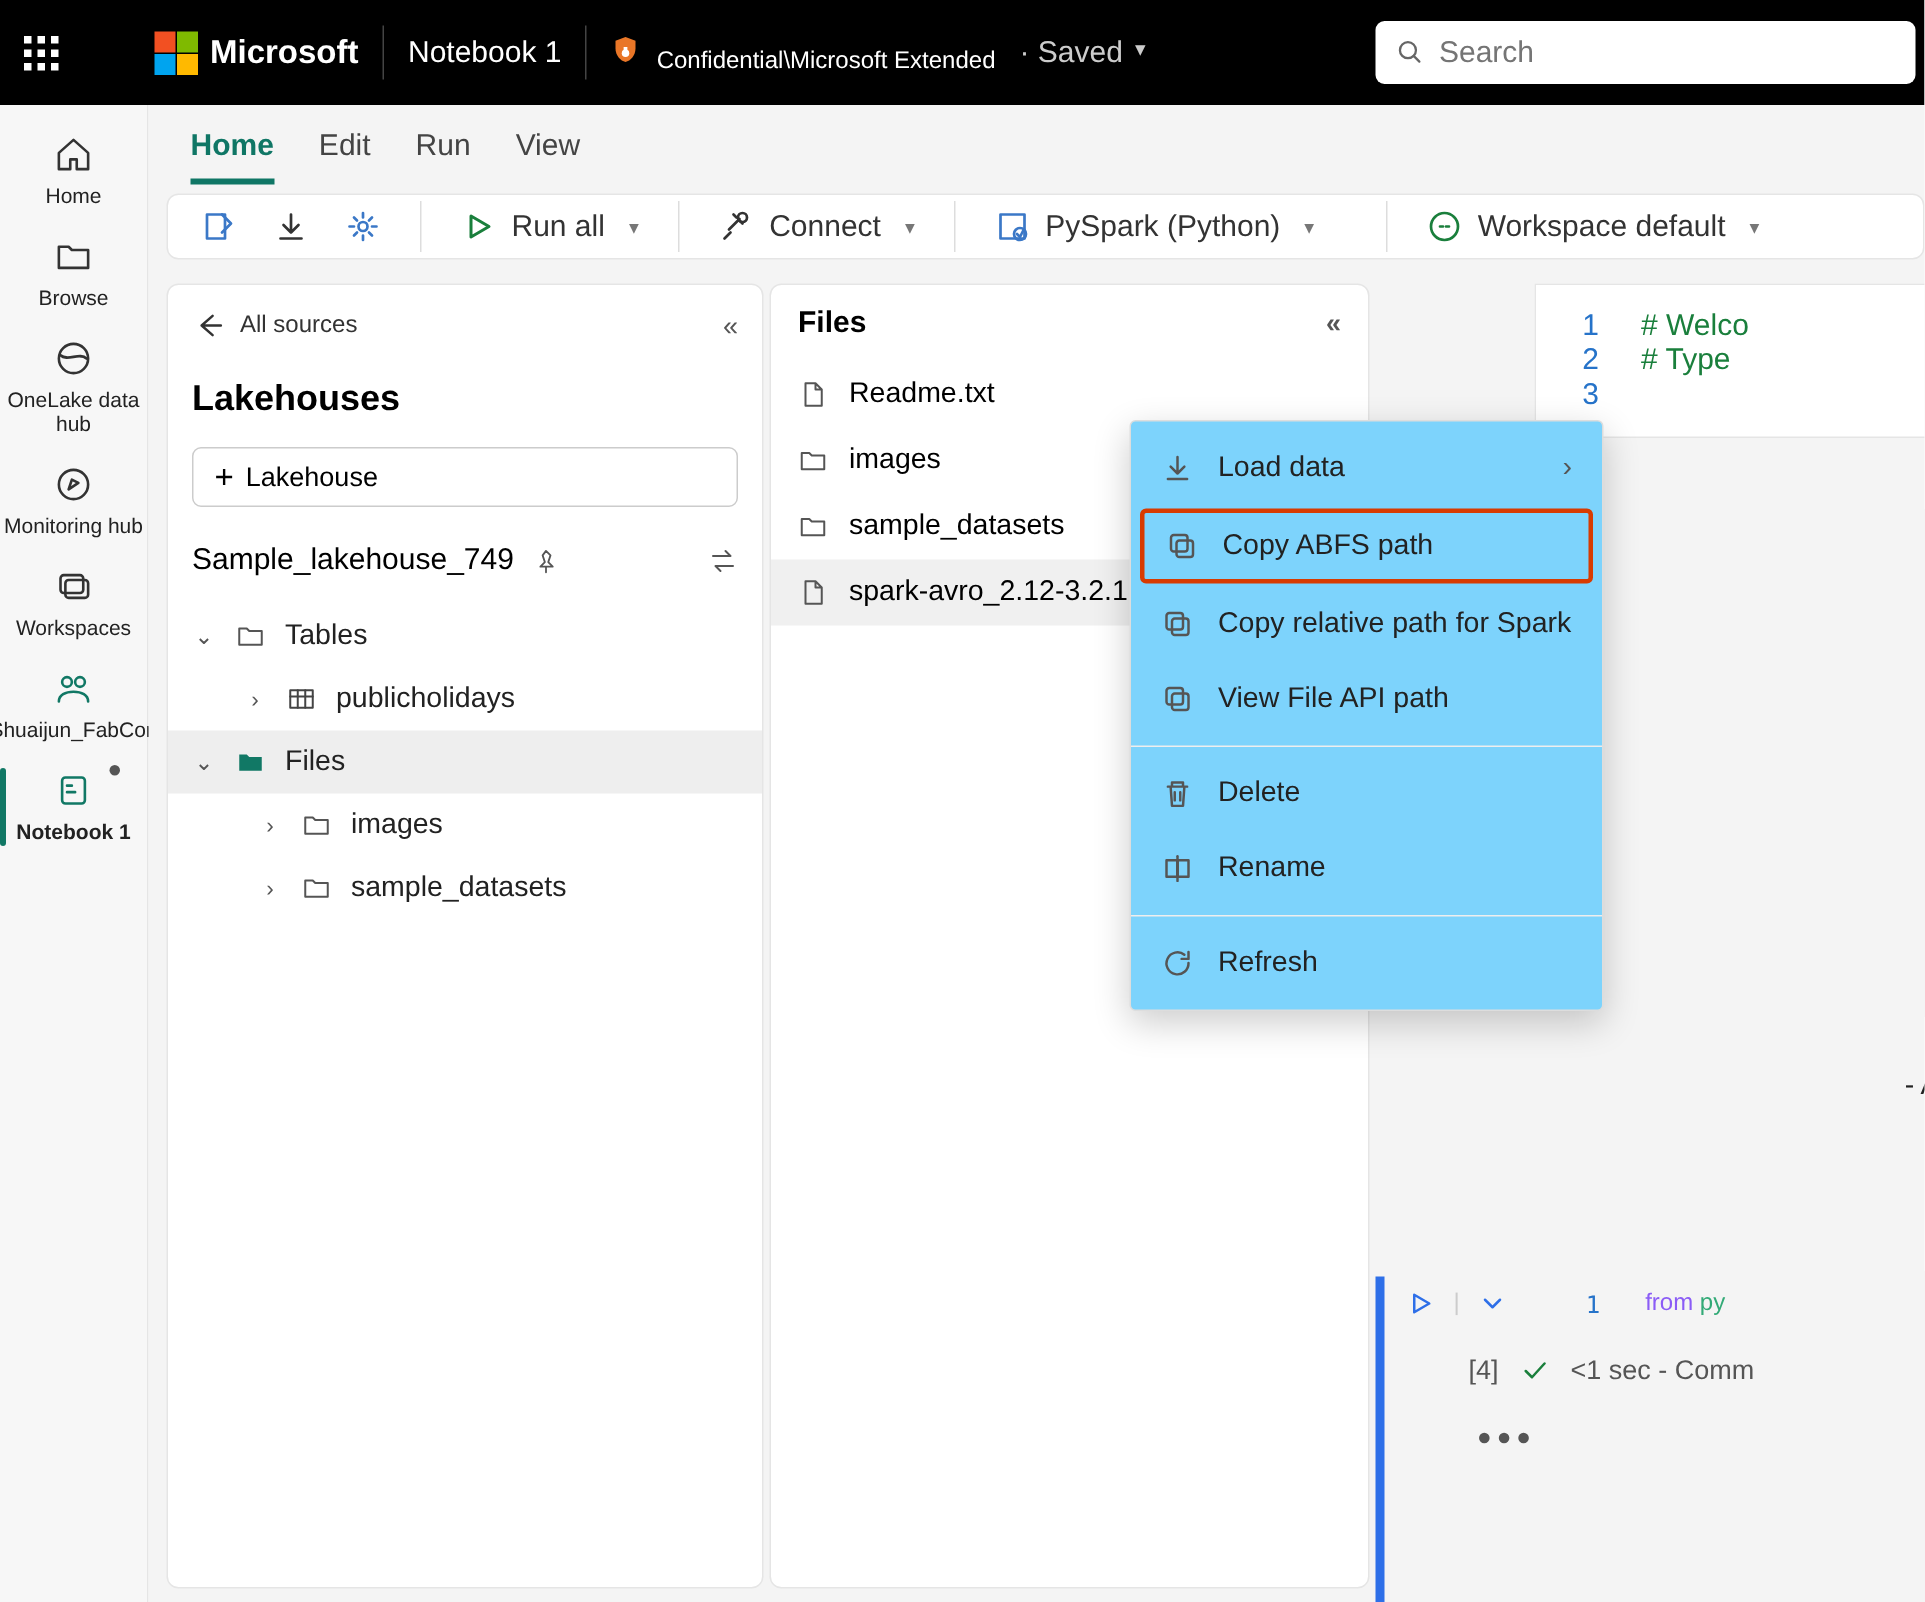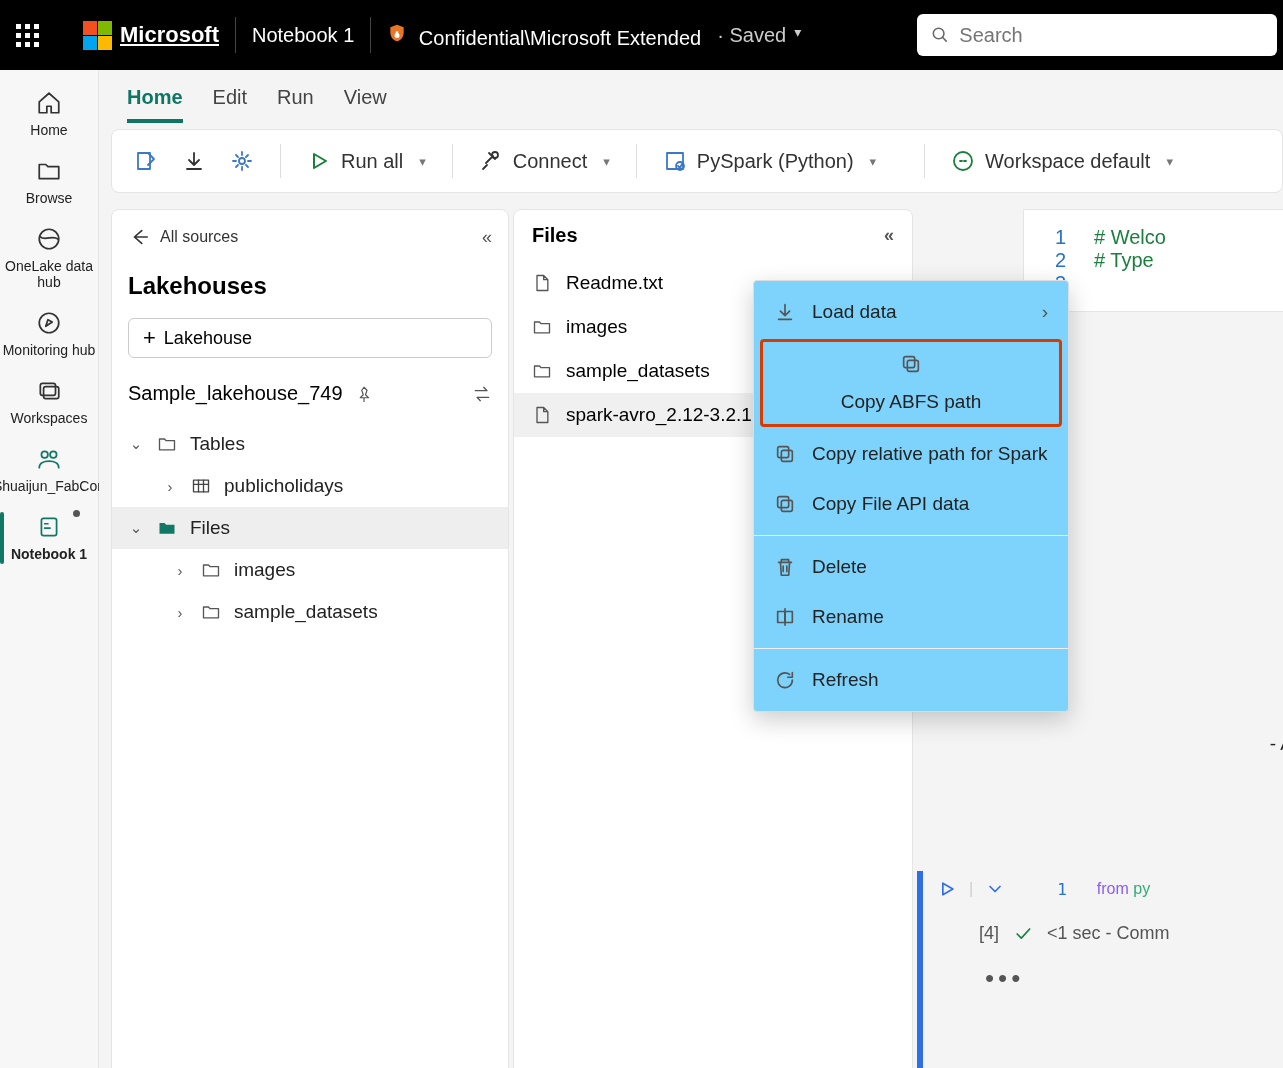--- a/index.html
+++ b/index.html
@@ -2,29 +2,29 @@
 <html><head>
 <meta charset="utf-8">
 <style>
 * { box-sizing: border-box; margin: 0; padding: 0; font-family: "Segoe UI", -apple-system, sans-serif; }
 body { background: #fff; width: 1283px; height: 1068px; overflow: hidden; position: relative; }
 
 
 .topbar { background: #000; color: #fff; height: 70px; display: flex; align-items: center; padding: 0 16px; gap: 16px; }
 .waffle { display: grid; grid-template-columns: repeat(3,5px); grid-template-rows: repeat(3,5px); gap: 4px; }
 .waffle span { background:#fff; width:5px; height:5px; }
-.ms-logo { display:flex; align-items:center; gap:8px; margin-left: 28px; text-decoration: underline;}
+.ms-logo { display:flex; align-items:center; gap:8px; margin-left: 48px;}
 .ms-squares { display:grid; grid-template-columns: repeat(2,14px); grid-template-rows: repeat(2,14px); gap:1px; }
 .ms-squares span:nth-child(1){background:#f25022;} .ms-squares span:nth-child(2){background:#7fba00;}
 .ms-squares span:nth-child(3){background:#00a4ef;} .ms-squares span:nth-child(4){background:#ffb900;}
 .ms-word { font-size:22px; font-weight:600; }
 .topbar .divider { width:1px; height:36px; background:#444; }
 .nb-title { font-size:20px; }
 .shield-icon { width:20px; height:24px; display:inline-block; margin-right:6px; }
-.conf { font-size:20px; }
+.conf { font-size:16px; }
 .saved { font-size:20px; color:#ccc; display:flex; align-items:flex-start; gap:8px;}
 .chev-d { font-size:14px; color:#ccc;}
 .searchbox { background:#fff; border-radius:6px; height:42px; display:flex; align-items:center; padding:0 14px; gap:10px; flex:0 0 auto; width: 360px; margin-left:auto; margin-right:-10px;}
 .searchbox input { border:0; outline:0; font-size:20px; color:#666; width:100%; }
 
 
 .leftrail { position:absolute; top:70px; left:0; width:99px; bottom:0; background:#f7f7f7; border-right:1px solid #e5e5e5; display:flex; flex-direction:column; align-items:center; padding-top:10px; gap:0;}
 .rail-item { width:100%; display:flex; flex-direction:column; align-items:center; justify-content:center; padding:10px 0; font-size:14px; color:#222; text-align:center; cursor:pointer; position:relative;}
 .rail-item.active { font-weight:600; }
 .rail-active-bar { position:absolute; left:0; top:8px; bottom:8px; width:4px; background:#117865; border-radius:2px;}
@@ -34,21 +34,21 @@
 
 
 .main { position:absolute; left:99px; right:0; top:70px; bottom:0; background:#f4f4f4; }
 
 
 .tabs { display:flex; gap:30px; padding:16px 28px 0 28px; font-size:20px; color:#444; }
 .tab { padding-bottom:10px; cursor:pointer; }
 .tab.active { color:#0f7665; font-weight:600; border-bottom:4px solid #0f7665; }
 
 
-.toolbar { background:#fff; border:1px solid #e5e5e5; border-radius:8px; margin:6px 0 0 12px; display:flex; align-items:center; height:64px; padding:0 16px; gap:12px; width:calc(100% - 12px); }
+.toolbar { background:#fff; border:1px solid #e5e5e5; border-radius:8px; margin:6px 0 0 12px; display:flex; align-items:center; height:44px; padding:0 16px; gap:12px; width:calc(100% - 12px); }
 .toolbar .sep { width:1px; background:#ddd; height:34px; margin:0 8px; }
 .tool { display:flex; align-items:center; gap:10px; font-size:20px; color:#333; cursor:pointer; padding:4px 6px; }
 .tool svg { width:24px; height:24px; }
 .tool .chev { font-size:13px; color:#777; margin-left:6px; }
 .blue { color:#3b78c7; }
 
 
 .panels { display:flex; margin-top:16px; margin-left:12px; height:calc(100% - 128px); }
 .panel { background:#fff; border:1px solid #e5e5e5; border-radius:8px; margin-right:4px; overflow:hidden; display:flex; flex-direction:column; }
 .panel-left { width:398px; }
@@ -79,21 +79,21 @@
 .midhead { display:flex; align-items:center; justify-content:space-between; padding:14px 18px; font-size:20px; font-weight:600;}
 .file-row { display:flex; align-items:center; gap:14px; padding:10px 18px; font-size:19px; cursor:pointer;}
 .file-row.sel { background:#f0f0f0; }
 .file-ic { width:20px; height:24px; color:#555;}
 .more-ic { margin-left:auto; color:#666; letter-spacing:2px;}
 
 
 .ctxmenu { position:absolute; left:753px; top:280px; width:316px; background:#7dd3fc; border:1px solid #ddd; border-radius:4px; box-shadow:0 8px 24px rgba(0,0,0,.2); z-index:50; padding:6px 0;}
 .ctx-item { display:flex; align-items:center; gap:16px; padding:14px 20px; font-size:19px; color:#222; cursor:pointer; position:relative;}
 .ctx-item .ic { width:22px; height:22px; color:#555; flex:0 0 22px;}
-.ctx-item.hl { border:3px solid #d83b01; border-radius:4px; margin:2px 6px; padding:11px 14px;flex-direction:column;}
+.ctx-item.hl { border:3px solid #d83b01; border-radius:4px; margin:2px 6px; padding:11px 14px;}
 .ctx-sep { height:1px; background:#eee; margin:6px 0; }
 .ctx-chev { margin-left:auto; color:#555; }
 
 
 .code-card { position:absolute; left:106px; top:0; right:-10px; background:#fff; border:1px solid #e5e5e5; padding:16px 12px; font-family: Consolas, monospace; font-size:20px; overflow:hidden;}
 .ln { display:inline-block; width:30px; text-align:right; color:#2673c9; margin-right:28px; }
 .cmt { color:#1a7f3c;text-align:right; }
 .kw { color:#8b5cf6; }
 .cell-run { position:absolute; left:20px; top:670px; display:flex; align-items:center; gap:12px; color:#3a7; }
 .cell-meta { position:absolute; left:62px; top:714px; font-family:Consolas,monospace; color:#555; font-size:18px; display:flex; align-items:center; gap:14px;}
@@ -422,21 +422,21 @@
         <rect x="8" y="8" width="12" height="12" rx="2"></rect>
         <rect x="4" y="4" width="12" height="12" rx="2"></rect>
       </svg>
     <span>Copy relative path for Spark</span>
   </div>
   <div class="ctx-item">
     <svg class="ic" viewBox="0 0 24 24" fill="none" stroke="currentColor" stroke-width="1.8">
         <rect x="8" y="8" width="12" height="12" rx="2"></rect>
         <rect x="4" y="4" width="12" height="12" rx="2"></rect>
       </svg>
-    <span>Copy File API data</span>
+    <span>View File API path</span>
   </div>
   <div class="ctx-sep"></div>
   <div class="ctx-item">
     <svg class="ic" viewBox="0 0 24 24" fill="none" stroke="currentColor" stroke-width="1.8">
         <path d="M5 7 H19 M8 7 V4 H16 V7 M7 7 L8 21 H16 L17 7 M10 11 V17 M14 11 V17"></path>
       </svg>
     <span>Delete</span>
   </div>
   <div class="ctx-item">
     <svg class="ic" viewBox="0 0 24 24" fill="none" stroke="currentColor" stroke-width="1.8">

